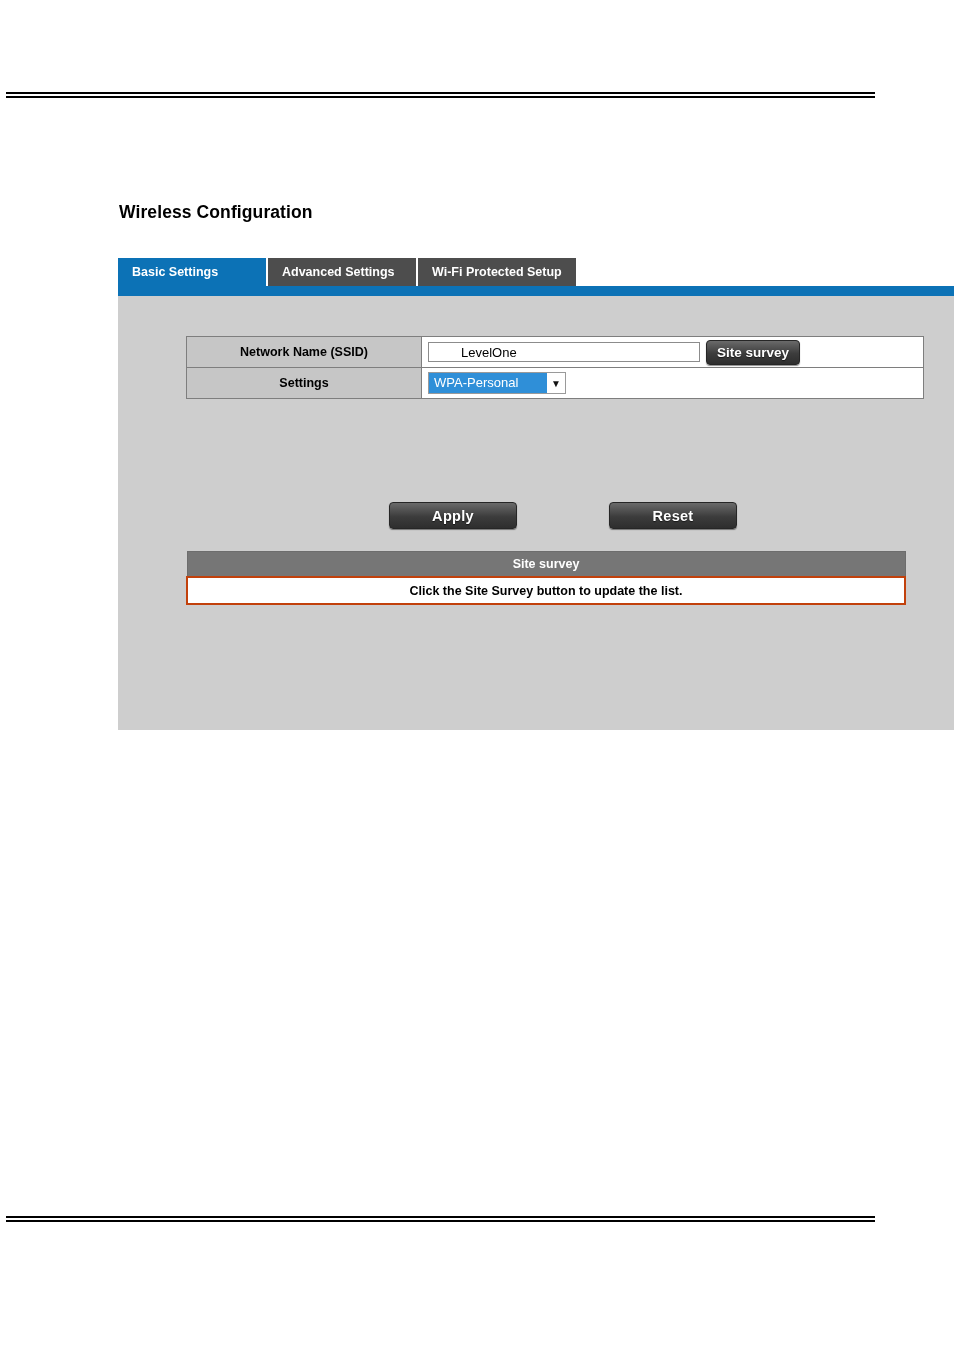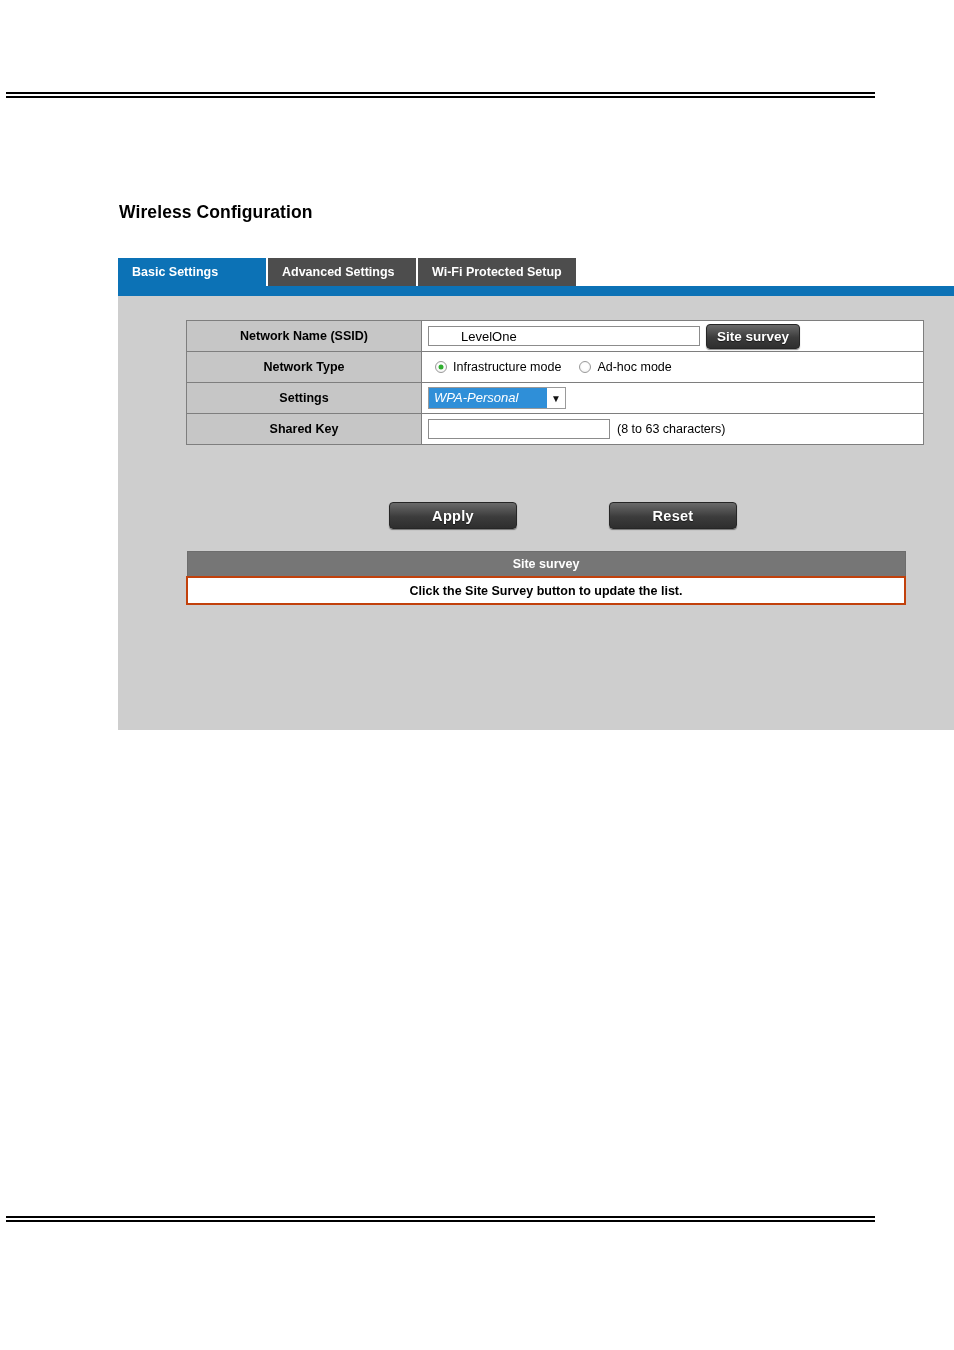--- a/index.html
+++ b/index.html
@@ -87,21 +87,21 @@
     position: absolute;
     left: 0;
     top: 10px;
     width: 100%;
   }
 
   
   .settings-table {
     position: absolute;
     left: 68px;
-    top: 24px;
+    top: 40px;
     width: 738px;
     border-collapse: collapse;
     border: 1px solid #7e7e7e;
     background: #7f1d1d;
   }
   .settings-table td {
     border: 1px solid #7e7e7e;
     padding: 0;
     height: 30px;
     vertical-align: middle;
@@ -211,21 +211,20 @@
     box-sizing: border-box;
     font-size: 13px;
     color: #000000;
     cursor: pointer;
     user-select: none;
   }
   .select .sel-text {
     padding: 0 5px;
     line-height: 20px;
     white-space: nowrap;
-    font-style: italic;
   }
   .select.focused .sel-text {
     background: #2f8fd8;
     color: #ffffff;
     min-width: 108px;
   }
   .select .arrow {
     width: 18px;
     text-align: center;
     font-size: 10px;
@@ -311,54 +310,34 @@
           <td class="val">
             <div class="val-inner">
               <input class="text-input ssid-input" type="text" value="LevelOne" style="">
               <div class="btn-dark site-survey-btn">
                 <span>Site survey</span>
               </div>
             </div>
           </td>
         </tr>
 
-        <tr>
-          <td class="lbl">Network Type</td>
-          <td class="val">
-            <div class="radio-group">
-              <span class="radio checked"></span>
-              <span class="radio-label">Infrastructure mode</span>
-              <span class="radio"></span>
-              <span class="radio-label">Ad-hoc mode</span>
-            </div>
-          </td>
-        </tr>
 
         <tr>
           <td class="lbl">Settings</td>
           <td class="val">
             <div class="val-inner">
               <div class="select focused">
                 <span class="sel-text">WPA-Personal</span>
                 <span class="arrow">▼</span>
               </div>
             </div>
           </td>
         </tr>
 
 
-        <tr>
-          <td class="lbl">Shared Key</td>
-          <td class="val">
-            <div class="val-inner">
-              <input class="text-input key-input" type="text" value="" style="">
-              <span class="hint">(8 to 63 characters)</span>
-            </div>
-          </td>
-        </tr>
       </tbody>
     </table>
 
     <div class="actions">
       <div class="btn-dark btn-action btn-apply">
         <span>Apply</span>
       </div>
       <div class="btn-dark btn-action btn-reset">
         <span>Reset</span>
       </div>

